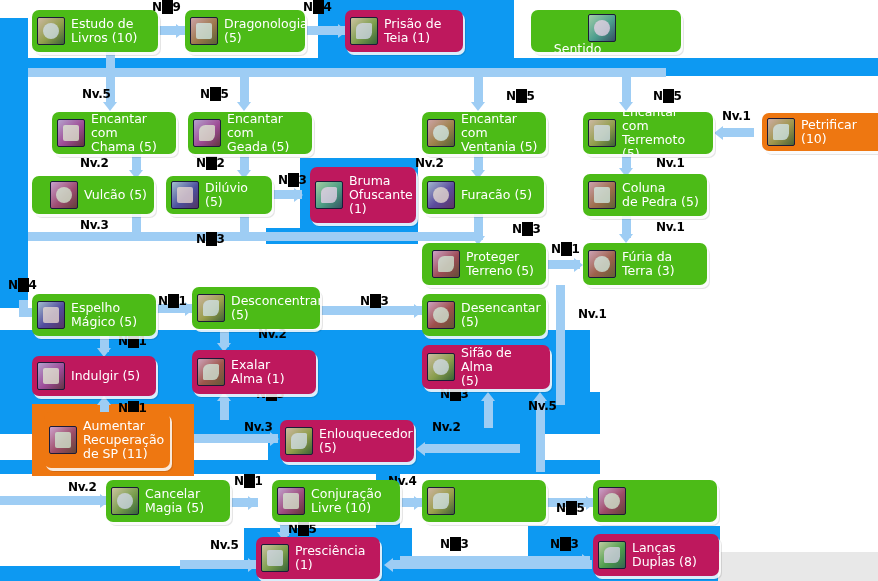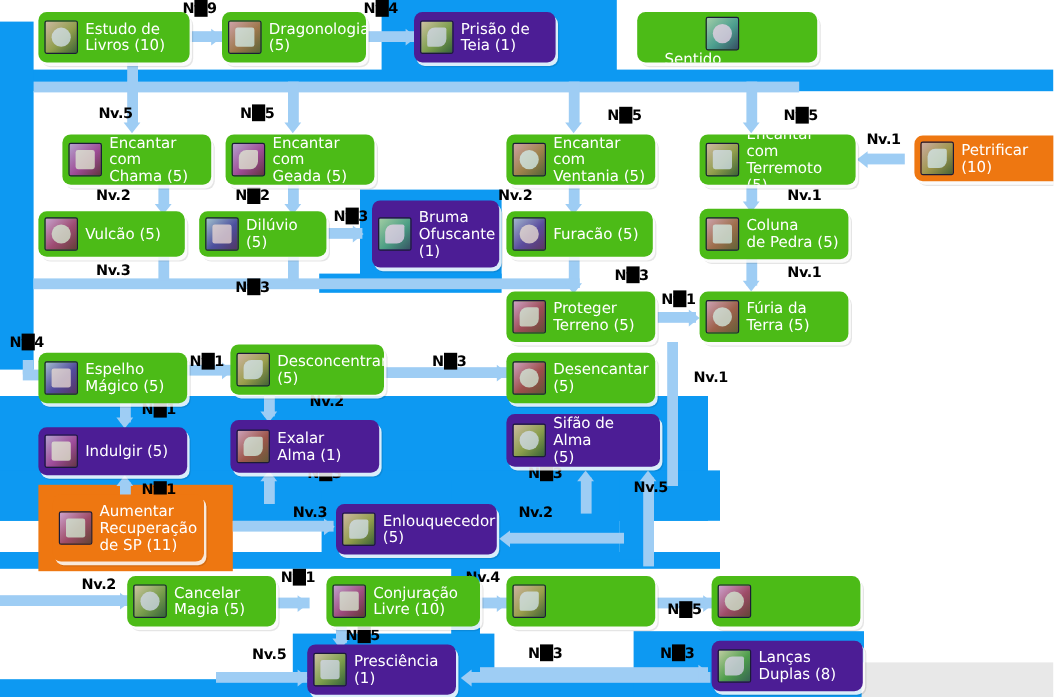--- a/index.html
+++ b/index.html
@@ -70,21 +70,21 @@
     display:flex;
     align-items:center;
     border-radius:7px;
     box-sizing:border-box;
     padding:4px 7px 4px 5px;
     box-shadow:2px 3px 0 rgba(255,255,255,0.85),
                3px 4px 0 rgba(0,0,0,0.10);
     overflow:hidden;
   }
   .node.green { background:#4cbb17; }
-  .node.blue  { background:#4c1d95; }
+  .node.blue  { background:#be185d; }
   .node.orange{ background:#ee7711;margin-left:12px; }
 
   .node .ico{
     flex:0 0 auto;
     width:26px;height:26px;
     margin-right:6px;
     border:1px solid #1b1b38;
     border-radius:2px;
     background:#8a8ab4;
     position:relative;
@@ -348,21 +348,21 @@
         </span>
         <span class="lbl">Encantar com
 Terremoto (5)</span>
       </div>
       <div class="node orange" style="left: 750px; top: 113px; width: 128px; height: 38px;">
         <span class="ico" style="background: linear-gradient(135deg, rgb(205, 172, 162) 0%, rgb(158, 150, 76) 55%, rgb(73, 99, 54) 100%);">
           <i style="left: 5px; top: 5px; width: 16px; height: 16px; background: rgba(211, 232, 238, 0.75); border-radius: 40% 10%;"></i>
         </span>
         <span class="lbl">Petrificar (10)</span>
       </div>
-      <div class="node green" style="left: 32px; top: 176px; width: 122px; height: 38px;">
+      <div class="node green" style="left: 32px; top: 176px; width: 122px; height: 38px; justify-content: flex-end;">
         <span class="ico" style="background: linear-gradient(135deg, rgb(199, 162, 205) 0%, rgb(158, 76, 115) 55%, rgb(99, 63, 54) 100%);">
           <i style="left: 5px; top: 5px; width: 16px; height: 16px; background: rgba(214, 238, 211, 0.75); border-radius: 50%;"></i>
         </span>
         <span class="lbl">Vulcão (5)</span>
       </div>
       <div class="node green" style="left: 166px; top: 176px; width: 106px; height: 38px;">
         <span class="ico" style="background: linear-gradient(135deg, rgb(162, 193, 205) 0%, rgb(76, 80, 158) 55%, rgb(82, 54, 99) 100%);">
           <i style="left: 5px; top: 5px; width: 16px; height: 16px; background: rgba(238, 218, 211, 0.75); border-radius: 2px;"></i>
         </span>
         <span class="lbl">Dilúvio (5)</span>
@@ -381,33 +381,33 @@
         </span>
         <span class="lbl">Furacão (5)</span>
       </div>
       <div class="node green" style="left: 583px; top: 174px; width: 124px; height: 42px;">
         <span class="ico" style="background: linear-gradient(135deg, rgb(205, 162, 173) 0%, rgb(158, 110, 76) 55%, rgb(96, 99, 54) 100%);">
           <i style="left: 5px; top: 5px; width: 16px; height: 16px; background: rgba(211, 238, 231, 0.75); border-radius: 2px;"></i>
         </span>
         <span class="lbl">Coluna
 de Pedra (5)</span>
       </div>
-      <div class="node green" style="left: 422px; top: 243px; width: 124px; height: 42px;">
+      <div class="node green" style="left: 422px; top: 243px; width: 124px; height: 42px; justify-content: center;">
         <span class="ico" style="background: linear-gradient(135deg, rgb(205, 162, 196) 0%, rgb(158, 76, 87) 55%, rgb(99, 78, 54) 100%);">
           <i style="left: 5px; top: 5px; width: 16px; height: 16px; background: rgba(211, 238, 216, 0.75); border-radius: 40% 10%;"></i>
         </span>
         <span class="lbl">Proteger
 Terreno (5)</span>
       </div>
       <div class="node green" style="left: 583px; top: 243px; width: 124px; height: 42px;">
         <span class="ico" style="background: linear-gradient(135deg, rgb(205, 162, 180) 0%, rgb(158, 97, 76) 55%, rgb(99, 96, 54) 100%);">
           <i style="left: 5px; top: 5px; width: 16px; height: 16px; background: rgba(211, 238, 227, 0.75); border-radius: 50%;"></i>
         </span>
         <span class="lbl">Fúria da
-Terra (5)</span>
+Terra (3)</span>
       </div>
       <div class="node green" style="left: 32px; top: 294px; width: 124px; height: 42px;">
         <span class="ico" style="background: linear-gradient(135deg, rgb(162, 188, 205) 0%, rgb(82, 76, 158) 55%, rgb(87, 54, 99) 100%);">
           <i style="left: 5px; top: 5px; width: 16px; height: 16px; background: rgba(238, 222, 211, 0.75); border-radius: 2px;"></i>
         </span>
         <span class="lbl">Espelho
 Mágico (5)</span>
       </div>
       <div class="node green" style="left: 192px; top: 287px; width: 128px; height: 42px;">
         <span class="ico" style="background: linear-gradient(135deg, rgb(205, 179, 162) 0%, rgb(154, 158, 76) 55%, rgb(67, 99, 54) 100%);">

